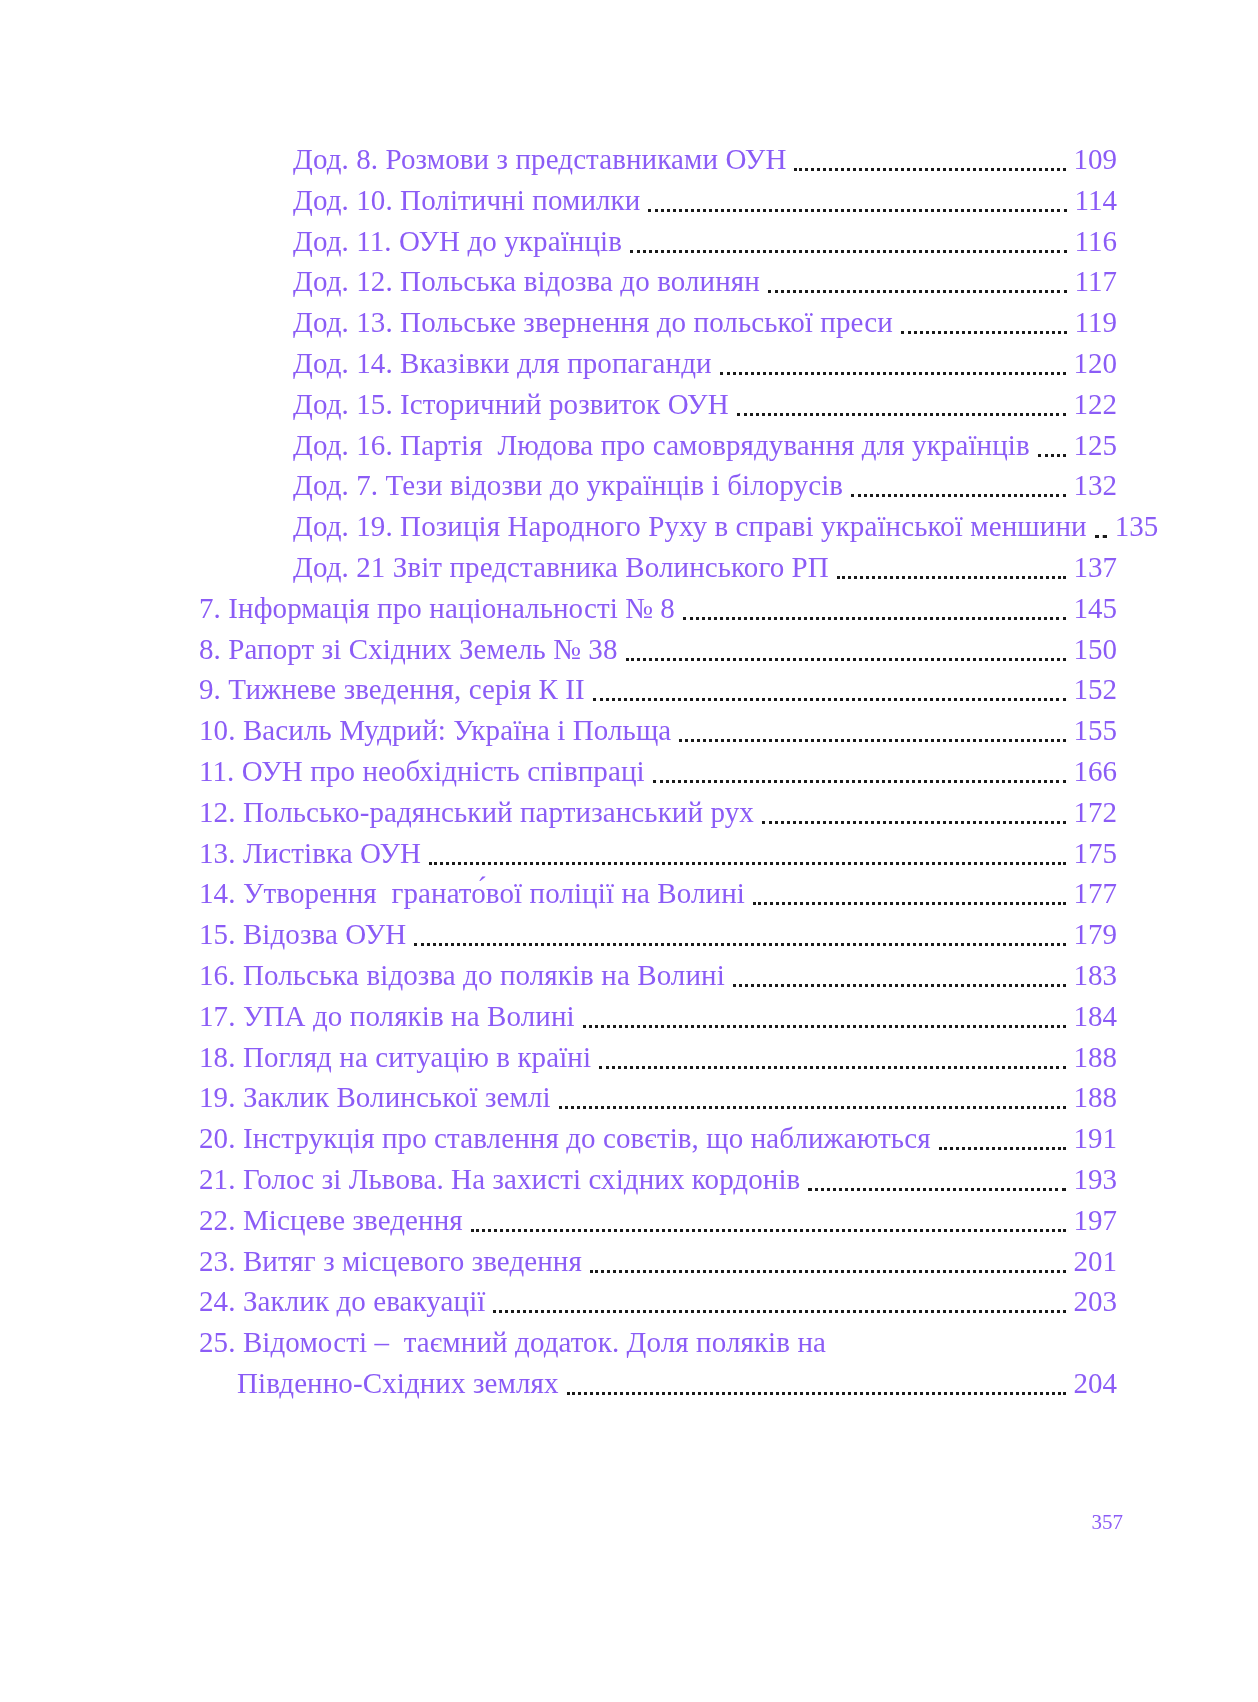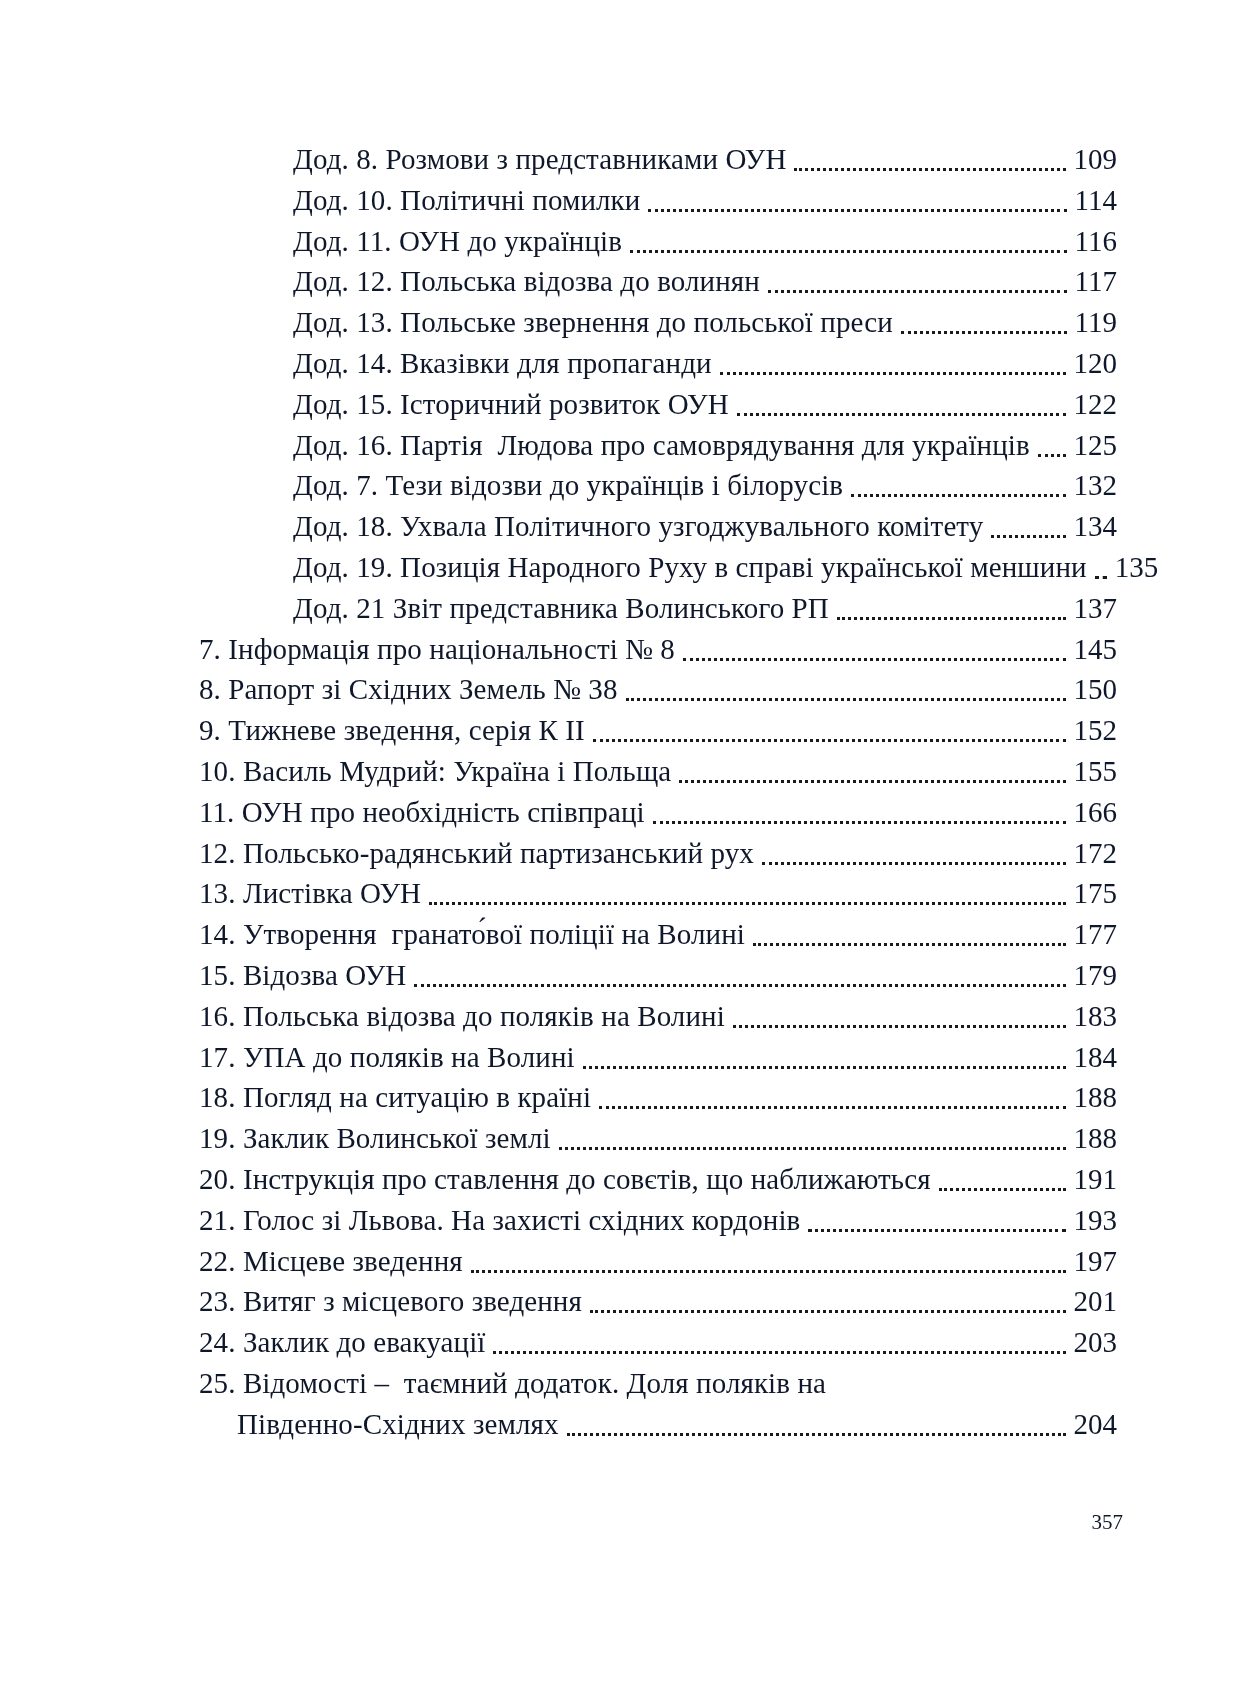--- a/index.html
+++ b/index.html
@@ -7,21 +7,21 @@
     padding: 0;
     background: #ffffff;
   }
   .page {
     position: relative;
     width: 1258px;
     height: 1702px;
     background: #ffffff;
     overflow: hidden;
     font-family: "Liberation Serif", "DejaVu Serif", serif;
-    color: #0f172a;
+    color: #8b5cf6;
   }
   .toc {
     position: absolute;
     left: 199px;
     top: 139px;
     width: 918px;
   }
   .toc-row {
     display: flex;
     align-items: baseline;
@@ -101,25 +101,20 @@
         <span class="toc-label">Дод. 16. Партія  Людова про самоврядування для українців</span>
         <span class="toc-leader"></span>
         <span class="toc-page">125</span>
       </div>
       <div class="toc-row indent-sub">
         <span class="toc-label">Дод. 7. Тези відозви до українців і білорусів</span>
         <span class="toc-leader"></span>
         <span class="toc-page">132</span>
       </div>
       <div class="toc-row indent-sub">
-        <span class="toc-label">Дод. 18. Ухвала Політичного узгоджувального комітету</span>
-        <span class="toc-leader"></span>
-        <span class="toc-page">134</span>
-      </div>
-      <div class="toc-row indent-sub">
         <span class="toc-label">Дод. 19. Позиція Народного Руху в справі української меншини</span>
         <span class="toc-leader"></span>
         <span class="toc-page">135</span>
       </div>
       <div class="toc-row indent-sub">
         <span class="toc-label">Дод. 21 Звіт представника Волинського РП</span>
         <span class="toc-leader"></span>
         <span class="toc-page">137</span>
       </div>
       <div class="toc-row">

